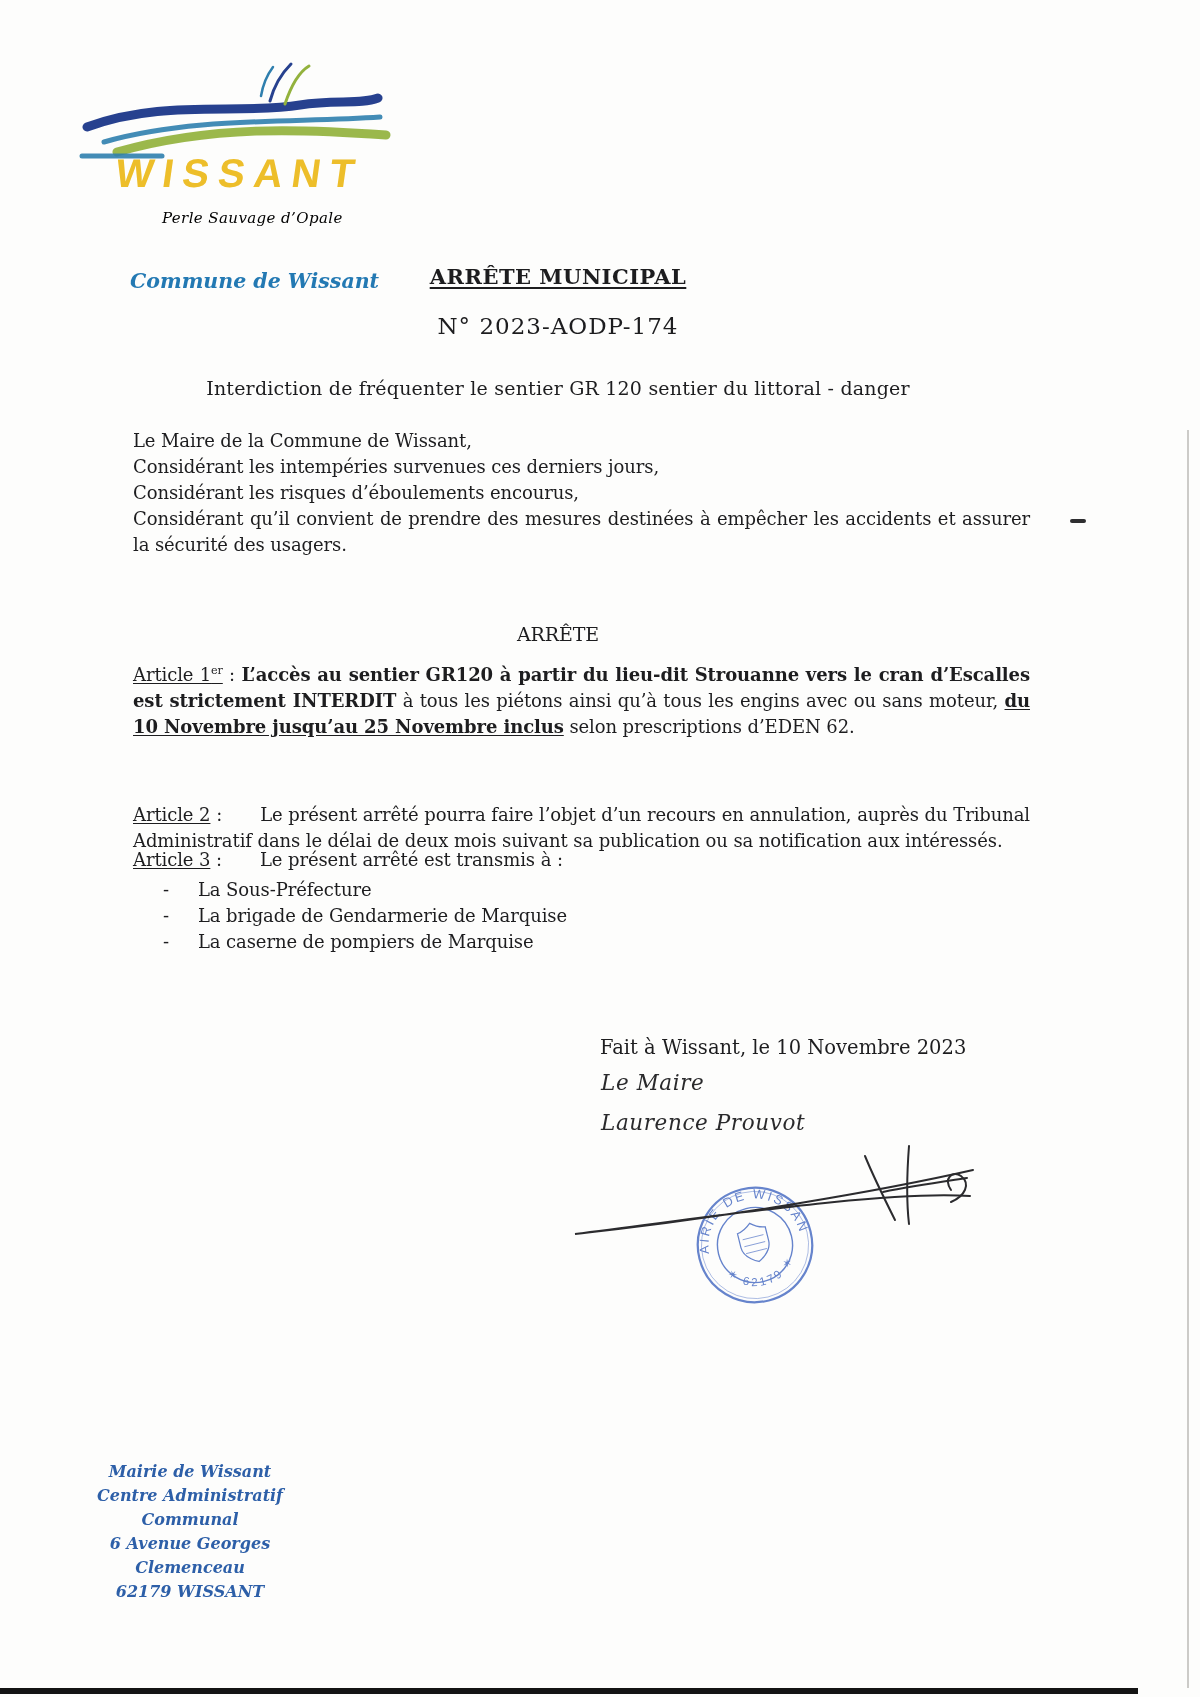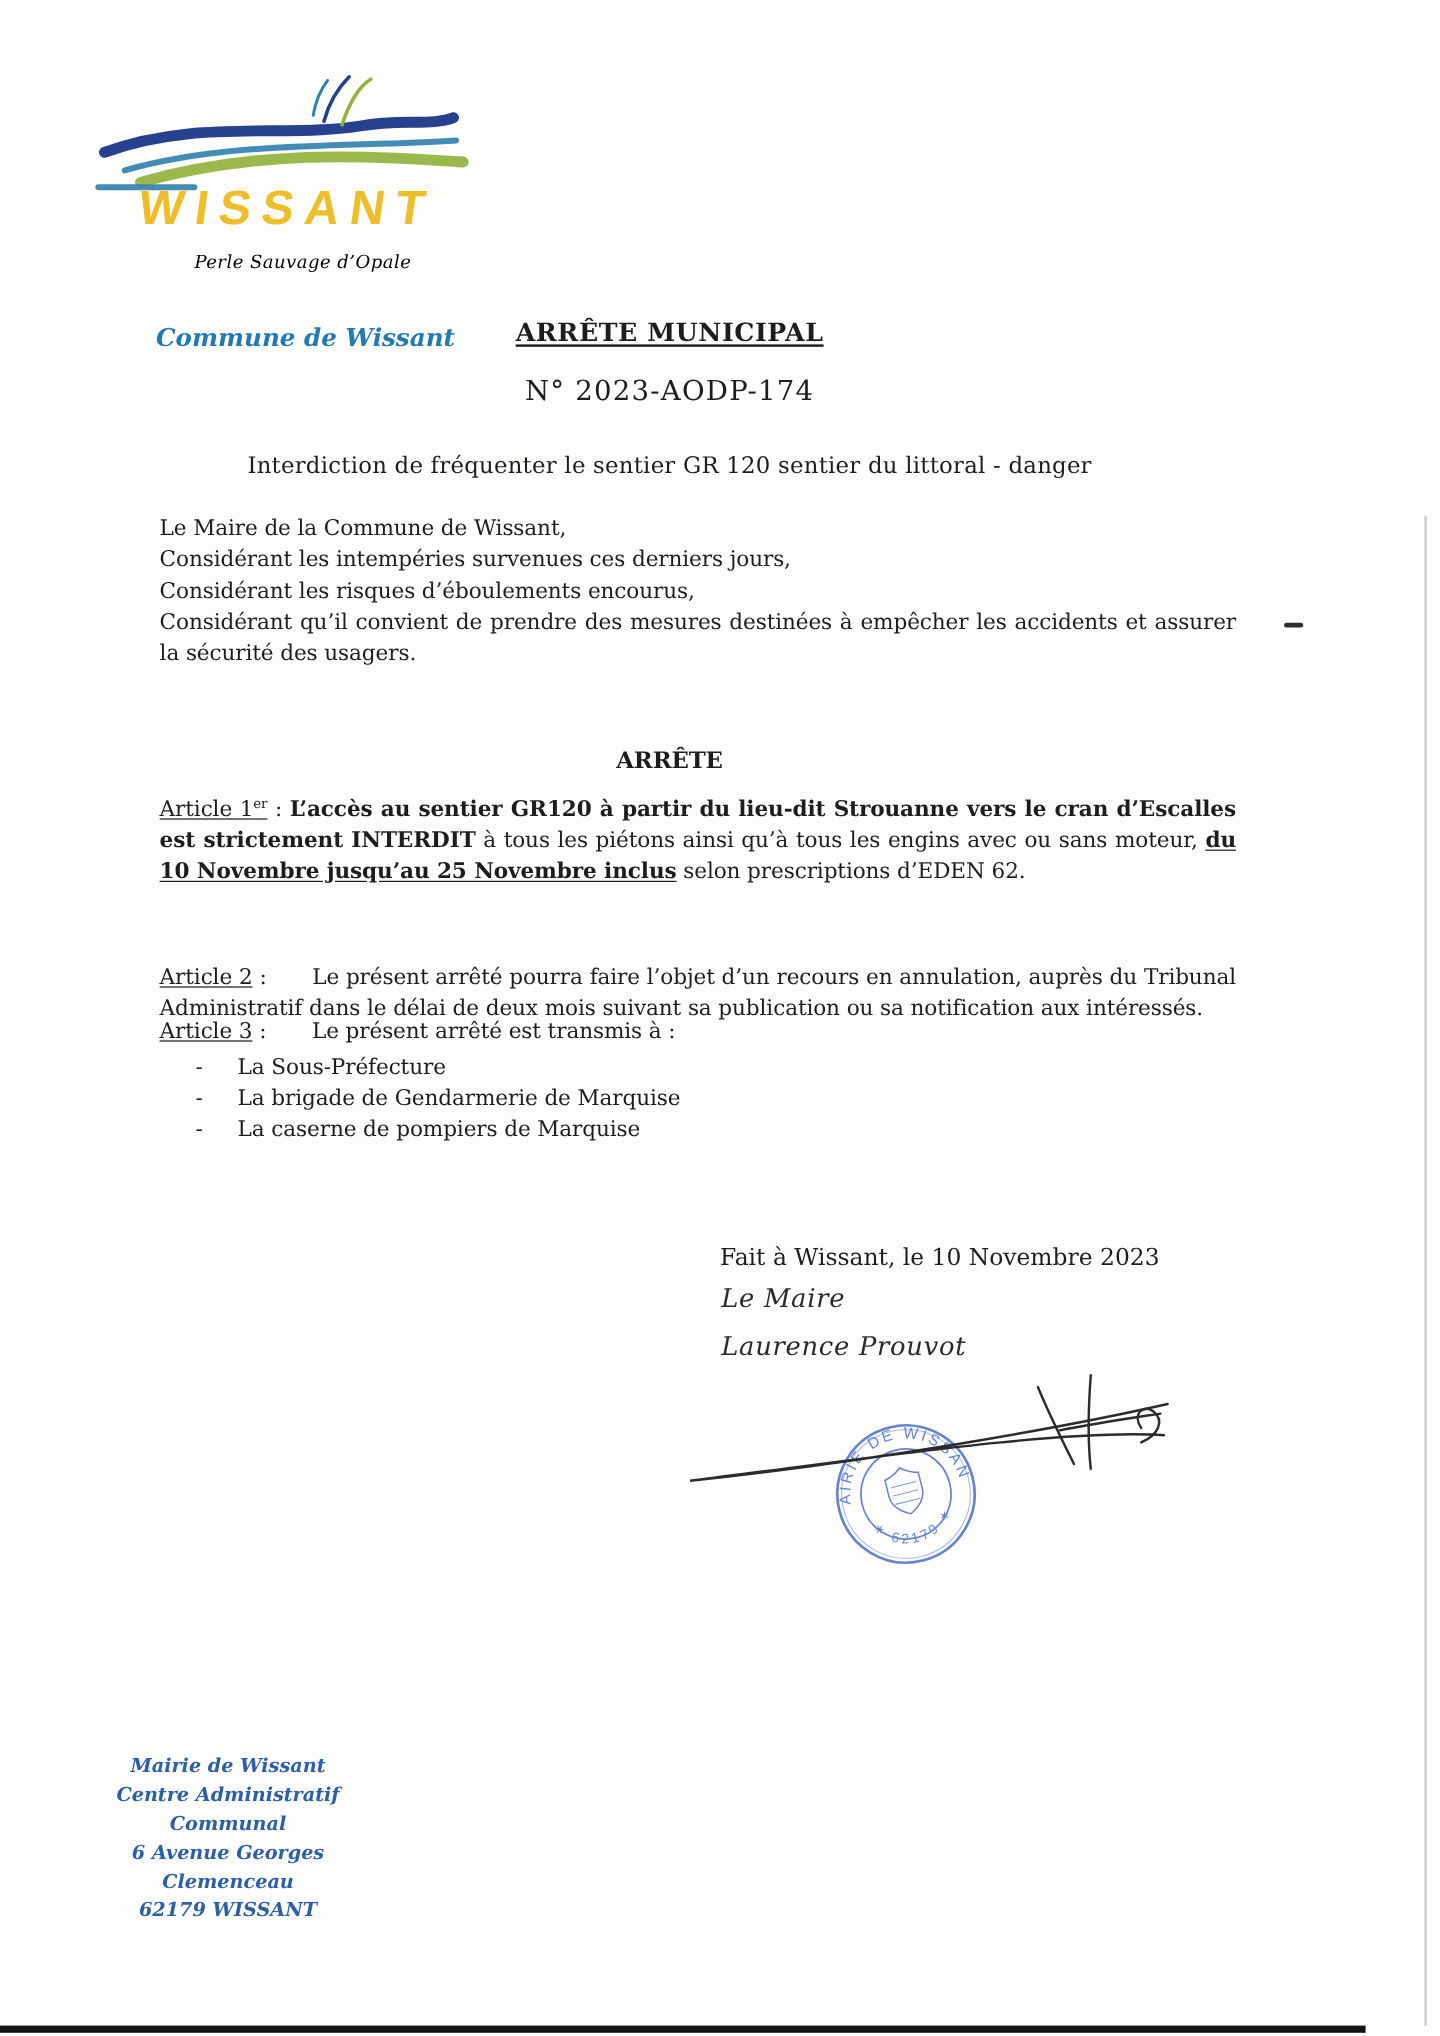--- a/index.html
+++ b/index.html
@@ -26,21 +26,21 @@
   .doc-title { font-size:21px; font-weight:bold; letter-spacing:.5px; text-decoration:underline; text-underline-offset:3px; }
   .number-row { top:313px; }
   .doc-number { font-size:23px; letter-spacing:1px; }
   .subject-row { top:377px; }
   .doc-subject { font-size:19px; letter-spacing:.2px;text-align:right; }
 
   
   .sec { position:absolute; left:133px; width:897px; font-size:18px; line-height:26px; letter-spacing:-.1px; }
   .justify { text-align:justify; }
   .sec-preamble { top:428px; }
-  .sec-arrete { top:621px; left:110px; width:896px; text-align:center; font-weight:bold; font-size:19px; }
+  .sec-arrete { top:621px; left:110px; width:896px; text-align:center; font-weight:normal; font-size:19px; }
   .sec-a1 { top:662px; }
   .sec-a2 { top:782px;margin-top:20px; }
   .sec-a3 { top:847px; }
   .article-label { text-decoration:underline; text-underline-offset:2px; }
   sup { font-size:.62em; vertical-align:super; line-height:0; }
   .b { font-weight:bold; }
   .u { text-decoration:underline; text-underline-offset:2px; }
   .tab { display:inline-block; width:38px; }
   .t-list { margin-top:4px; }
   .t-item { line-height:26px; }

